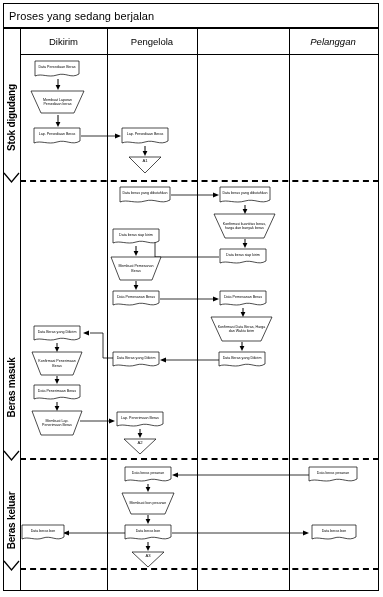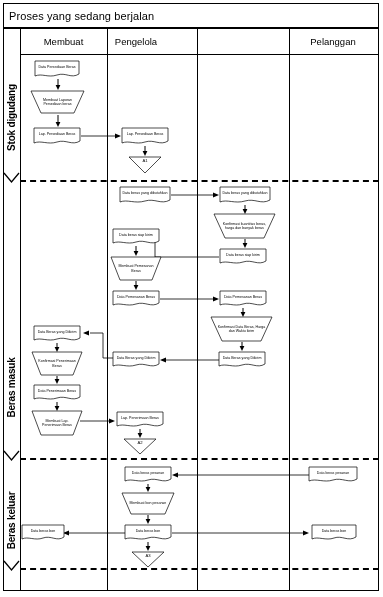--- a/index.html
+++ b/index.html
@@ -61,23 +61,23 @@
     <span>Proses yang sedang berjalan</span>
   </div>
 
   <div class="grid-box"></div>
   <div class="lanebar"></div>
 
   <div class="vline" style="left:107px;"></div>
   <div class="vline" style="left:197px;"></div>
   <div class="vline" style="left:289px;"></div>
 
-  <div class="hdr" style="left:20px;width:87px;">Membuat</div>
-  <div class="hdr" style="left:91px;width:90px;">Pengelola</div>
-  <div class="hdr" style="left:289px;width:88px;">Pelanggan</div>
+  <div class="hdr" style="left:20px;width:87px;">Dikirim</div>
+  <div class="hdr" style="left:107px;width:90px;">Pengelola</div>
+  <div class="hdr" style="left:289px;width:88px;font-style:italic;">Pelanggan</div>
   <div class="hdr-underline"></div>
 
   <div class="dashed" style="top:180px;width:359px;"></div>
   <div class="dashed" style="top:458px;width:359px;"></div>
   <div class="dashed" style="top:568px;width:359px;"></div>
 
   <div class="lane-label" style="top:60px;height:115px;">
     <span>Stok digudang</span>
   </div>
   <div class="lane-chevron" style="top:172px;">

